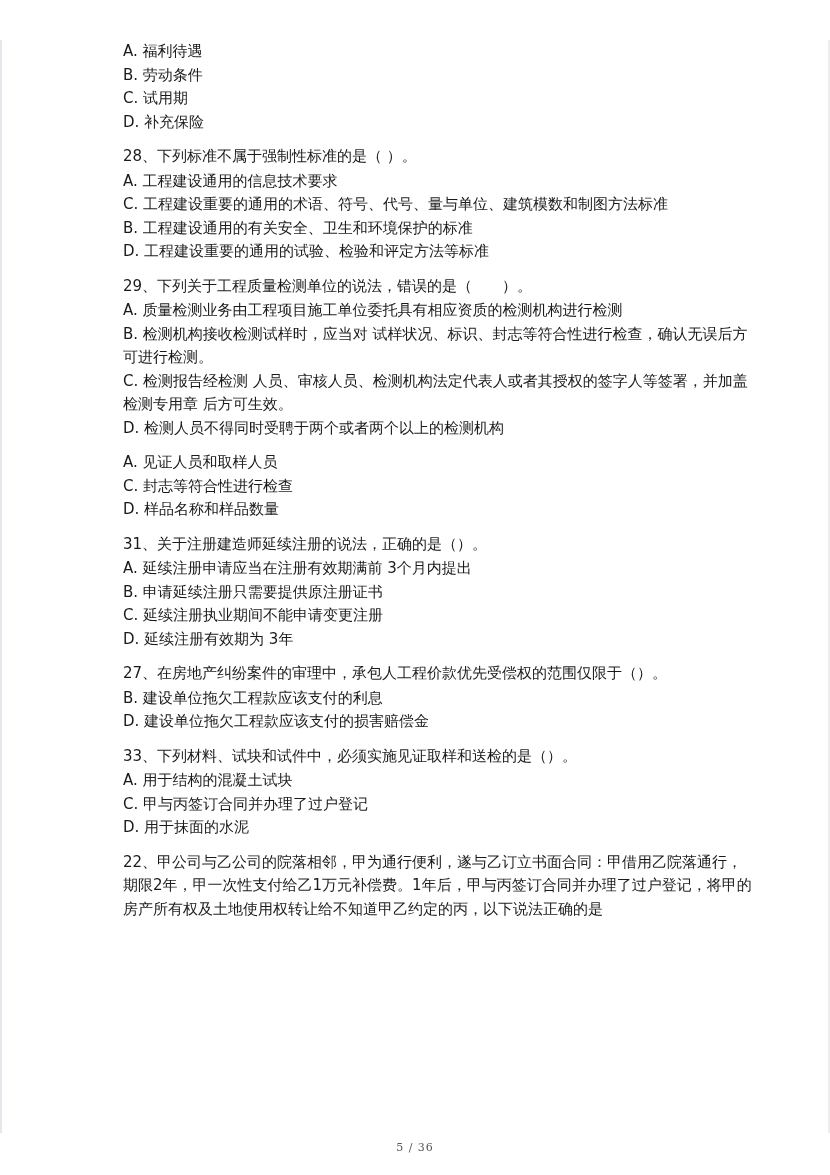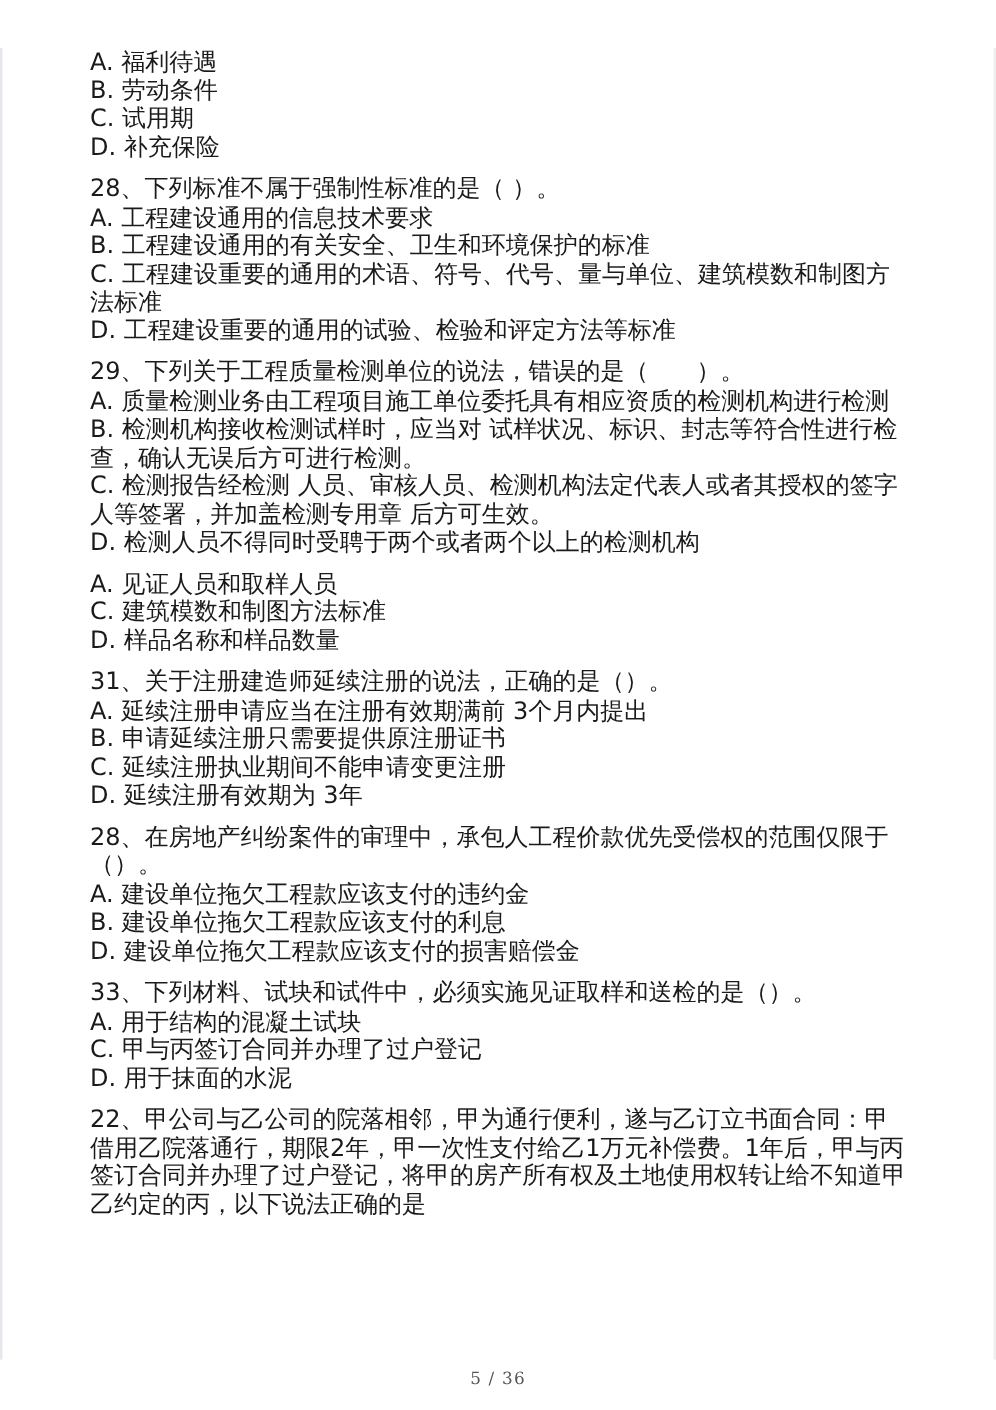--- a/index.html
+++ b/index.html
@@ -31,39 +31,40 @@
       height: 1093px;
       background: #eeeeee;
     }
     .content {
       position: absolute;
       left: 75px;
       top: 40px;
       width: 680px;
     }
     .line {
-      font-size: 20px;
+      font-size: 15px;
       line-height: 23.5px;
       white-space: pre-wrap;
       word-break: break-all;
+      margin-left: 48px;
     }
     .stem {
       margin-bottom: 1px;
     }
     .opt-block {
       margin-bottom: 11px;
     }
     .footer {
       position: absolute;
       top: 1141px;
       left: 0;
       width: 830px;
       text-align: center;
       font-family: "DejaVu Serif", "Liberation Serif", serif;
-      font-size: 14px;
+      font-size: 11px;
       color: #555555;
       letter-spacing: 1px;
     }
   </style>
 </head>
 <body>
 
 <div class="edge-left"></div>
 <div class="edge-right"></div>
 
@@ -72,50 +73,49 @@
   <div class="opt-block">
     <div class="line">A. 福利待遇</div>
     <div class="line">B. 劳动条件</div>
     <div class="line">C. 试用期</div>
     <div class="line">D. 补充保险</div>
   </div>
 
   <div class="opt-block">
     <div class="line stem">28、下列标准不属于强制性标准的是（ ）。</div>
     <div class="line">A. 工程建设通用的信息技术要求</div>
+    <div class="line">C. 工程建设重要的通用的术语、符号、代号、量与单位、建筑模数和制图方法标准</div>
     <div class="line">B. 工程建设通用的有关安全、卫生和环境保护的标准</div>
-    <div class="line">C. 工程建设重要的通用的术语、符号、代号、量与单位、建筑模数和制图方法标准</div>
     <div class="line">D. 工程建设重要的通用的试验、检验和评定方法等标准</div>
   </div>
 
   <div class="opt-block">
     <div class="line stem">29、下列关于工程质量检测单位的说法，错误的是（　　）。</div>
     <div class="line">A. 质量检测业务由工程项目施工单位委托具有相应资质的检测机构进行检测</div>
     <div class="line">B. 检测机构接收检测试样时，应当对 试样状况、标识、封志等符合性进行检查，确认无误后方可进行检测。</div>
     <div class="line">C. 检测报告经检测 人员、审核人员、检测机构法定代表人或者其授权的签字人等签署，并加盖检测专用章 后方可生效。</div>
     <div class="line">D. 检测人员不得同时受聘于两个或者两个以上的检测机构</div>
   </div>
 
   <div class="opt-block">
     <div class="line">A. 见证人员和取样人员</div>
-    <div class="line">C. 建筑模数和制图方法标准</div>
+    <div class="line">C. 封志等符合性进行检查</div>
     <div class="line">D. 样品名称和样品数量</div>
   </div>
 
   <div class="opt-block">
     <div class="line stem">31、关于注册建造师延续注册的说法，正确的是（）。</div>
     <div class="line">A. 延续注册申请应当在注册有效期满前 3个月内提出</div>
     <div class="line">B. 申请延续注册只需要提供原注册证书</div>
     <div class="line">C. 延续注册执业期间不能申请变更注册</div>
     <div class="line">D. 延续注册有效期为 3年</div>
   </div>
 
   <div class="opt-block">
-    <div class="line stem">28、在房地产纠纷案件的审理中，承包人工程价款优先受偿权的范围仅限于（）。</div>
-    <div class="line">A. 建设单位拖欠工程款应该支付的违约金</div>
+    <div class="line stem">27、在房地产纠纷案件的审理中，承包人工程价款优先受偿权的范围仅限于（）。</div>
     <div class="line">B. 建设单位拖欠工程款应该支付的利息</div>
     <div class="line">D. 建设单位拖欠工程款应该支付的损害赔偿金</div>
   </div>
 
   <div class="opt-block">
     <div class="line stem">33、下列材料、试块和试件中，必须实施见证取样和送检的是（）。</div>
     <div class="line">A. 用于结构的混凝土试块</div>
     <div class="line">C. 甲与丙签订合同并办理了过户登记</div>
     <div class="line">D. 用于抹面的水泥</div>
   </div>

